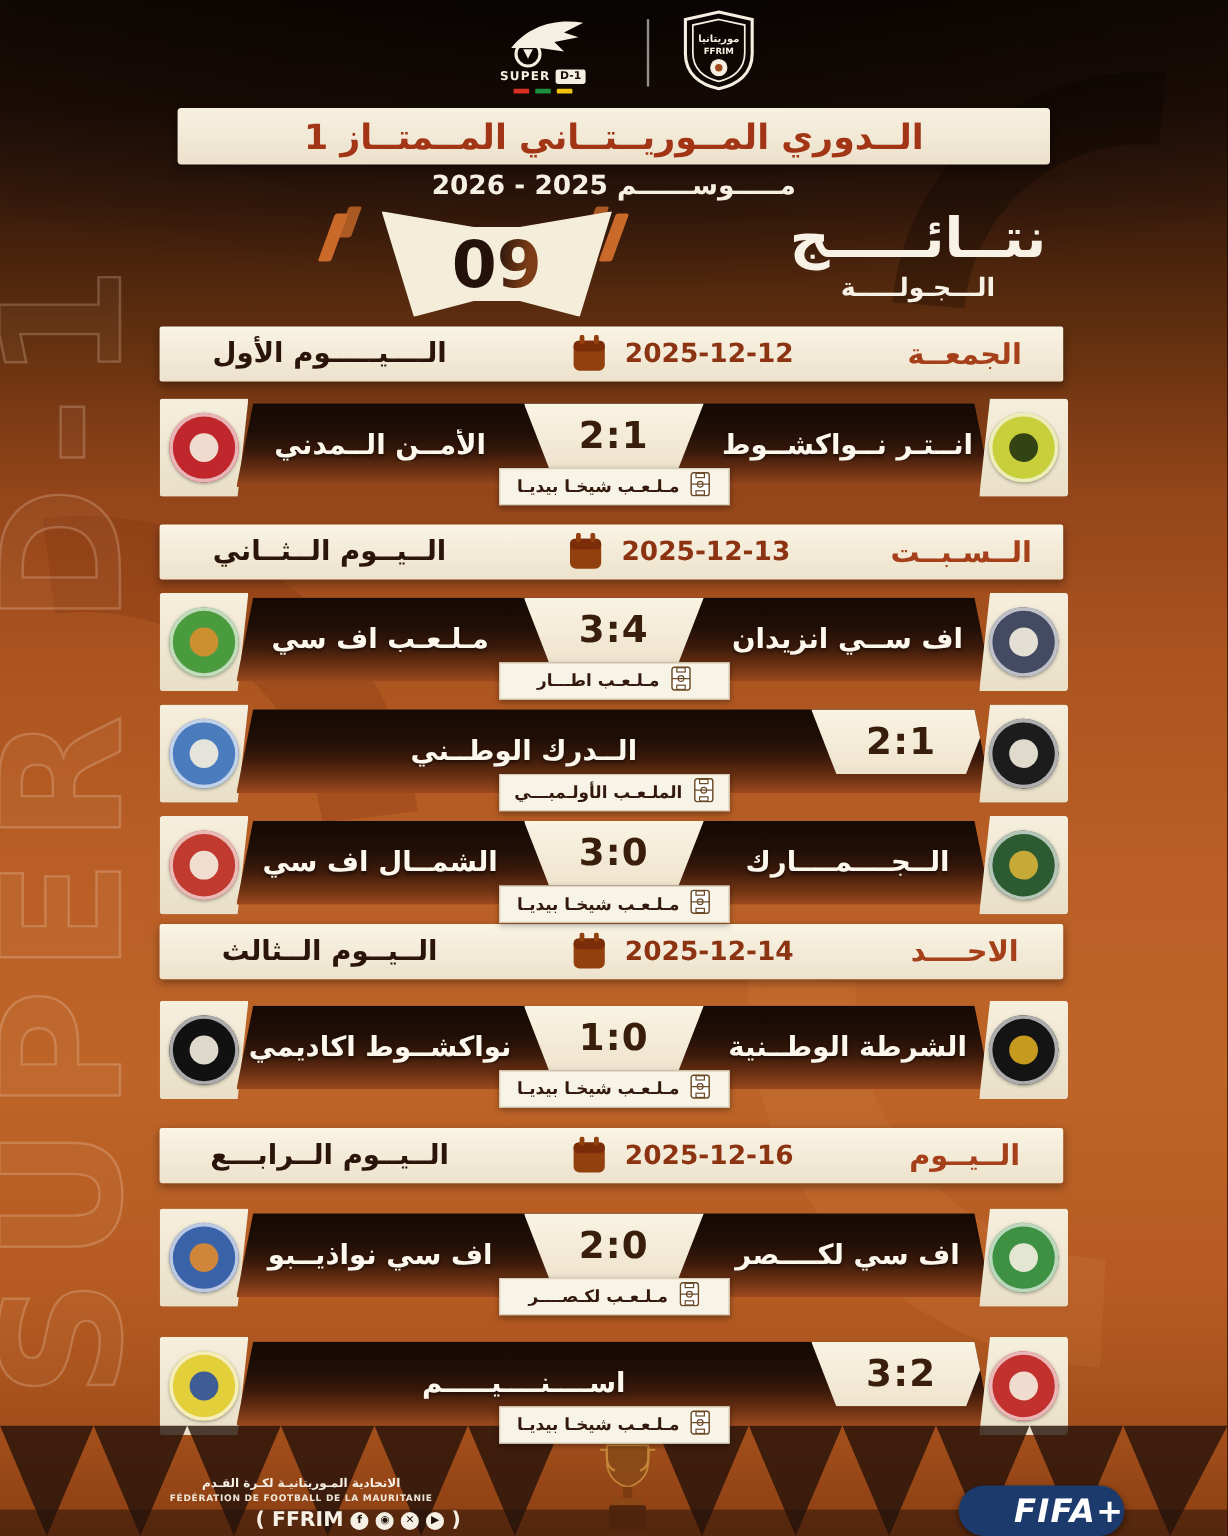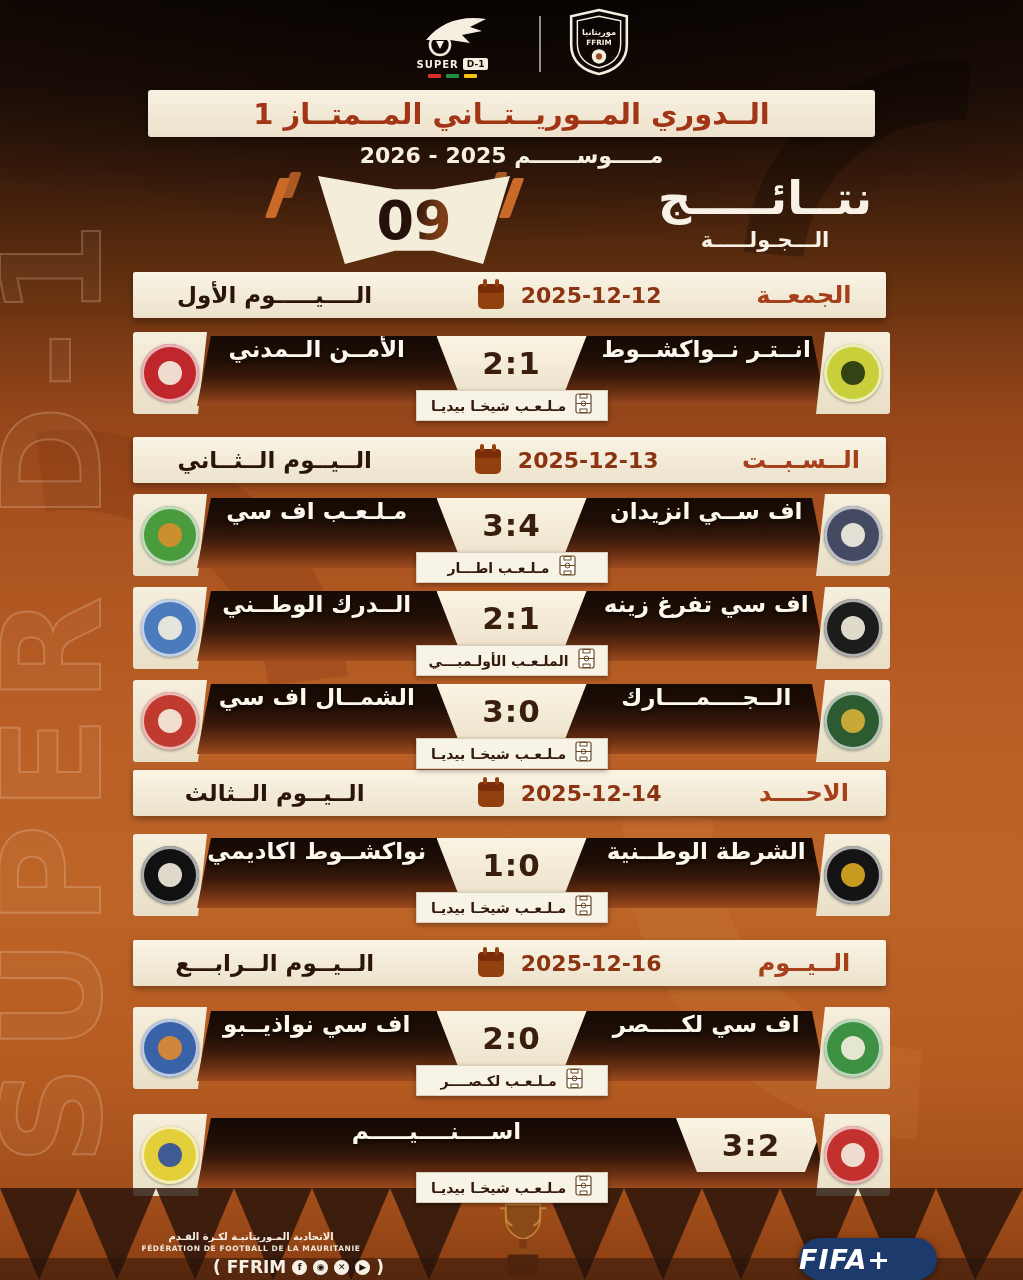--- a/index.html
+++ b/index.html
@@ -70,21 +70,21 @@
   
   .match-block{position:absolute;left:133px;width:757px;height:96px;}
   .logo-panel{position:absolute;top:4px;width:74px;height:82px;background:linear-gradient(180deg,#f6efdd,#e9dfc7);
     display:flex;align-items:center;justify-content:center;box-shadow:0 3px 6px rgba(0,0,0,.35);}
   .logo-panel.left{left:0;border-radius:3px 0 0 3px;clip-path:polygon(0 0,100% 0,calc(100% - 9px) 100%,0 100%);}
   .logo-panel.right{right:0;border-radius:0 3px 3px 0;clip-path:polygon(9px 0,100% 0,100% 100%,0 100%);}
   .logo-badge{width:58px;height:58px;border-radius:50%;display:flex;align-items:center;justify-content:center;
     box-shadow:inset 0 0 0 3px rgba(255,255,255,.65),0 1px 3px rgba(0,0,0,.35);}
   .logo-core{width:24px;height:24px;border-radius:50%;display:block;opacity:.9;}
   .match-bar{
-    position:absolute;left:64px;right:64px;top:8px;height:70px;display:flex;
+    position:absolute;left:64px;right:64px;top:8px;height:70px;display:flex;align-items:center;
     background:linear-gradient(180deg,#150a04 0%,#1f0e06 34%,#39190a 58%,#6a3012 80%,#9c4a1e 100%);
     clip-path:polygon(14px 0,calc(100% - 14px) 0,100% 100%,0 100%);
   }
   .team-name{flex:1;text-align:center;direction:rtl;color:#fdf8ee;font-size:23px;font-weight:800;
     text-shadow:0 2px 3px rgba(0,0,0,.5);padding:0 6px;white-space:nowrap;overflow:hidden;}
   .score-box{flex:0 0 150px;height:54px;align-self:flex-start;background:linear-gradient(180deg,#faf4e3,#eee3cd);
     clip-path:polygon(0 0,100% 0,86% 100%,14% 100%);display:flex;align-items:center;justify-content:center;}
   .score{direction:ltr;color:#3a1e0c;font-size:31px;font-weight:800;letter-spacing:1px;}
   .stadium-strip{
     position:absolute;top:62px;left:50%;transform:translateX(-50%);min-width:192px;height:31px;
@@ -96,21 +96,21 @@
   .bottom-deco{position:absolute;left:0;bottom:0;width:1023px;height:92px;z-index:1;}
   .trophy{position:absolute;left:498px;bottom:2px;z-index:2;opacity:.95;}
   
   .footer-left{position:absolute;left:118px;top:1231px;width:266px;text-align:center;color:#f6f0e4;z-index:4;}
   .footer-ar{direction:rtl;font-size:10px;font-weight:700;letter-spacing:1px;}
   .footer-fr{font-size:7.5px;font-weight:700;letter-spacing:.6px;margin-top:2px;opacity:.95;}
   .ffrim-row{display:flex;align-items:center;justify-content:flex-end;gap:6px;margin-top:4px;font-size:17px;font-weight:800;}
   .soc{width:15px;height:15px;border-radius:50%;background:#f6f0e4;color:#20100a;font-size:9px;font-weight:800;
     display:inline-flex;align-items:center;justify-content:center;line-height:1;}
   .fifa-pill{position:absolute;right:86px;top:1238px;width:138px;height:42px;background:#1c3a6b;border-radius:21px;
-    display:flex;align-items:center;justify-content:flex-start;z-index:4;box-shadow:0 2px 6px rgba(0,0,0,.5);}
+    display:flex;align-items:center;justify-content:flex-end;z-index:4;box-shadow:0 2px 6px rgba(0,0,0,.5);}
   .fifa-text{color:#ffffff;font-size:27px;font-weight:800;font-style:italic;letter-spacing:1px;}
 </style>
 </head>
 <body>
 
 <div class="page">
 
   <div class="swirl swirl-a"></div>
   <div class="swirl swirl-b"></div>
   <div class="swirl swirl-c"></div>
@@ -258,21 +258,20 @@
     <div class="logo-panel left">
       <div class="logo-badge" style="background-color: rgb(74, 123, 189);">
           <span class="logo-core" style="background-color: rgb(245, 240, 224);"></span>
         </div>
     </div>
     <div class="match-bar">
       <div class="team-name away">الــدرك الوطــني</div>
       <div class="score-box">
           <span class="score">2:1</span>
         </div>
-      <div class="team-name home">اف سي تفرغ زينه</div>
     </div>
     <div class="logo-panel right">
       <div class="logo-badge" style="background-color: rgb(28, 28, 28);">
           <span class="logo-core" style="background-color: rgb(245, 240, 224);"></span>
         </div>
     </div>
     <div class="stadium-strip">
       <span class="stadium-name">الملـعـب الأولـمبـــي</span>
       <span><svg width="17" height="21" viewBox="0 0 17 21">
             <rect x="1" y="1" width="15" height="19" rx="2" fill="#fff" stroke="#6b4a26" stroke-width="1.2"></rect>

